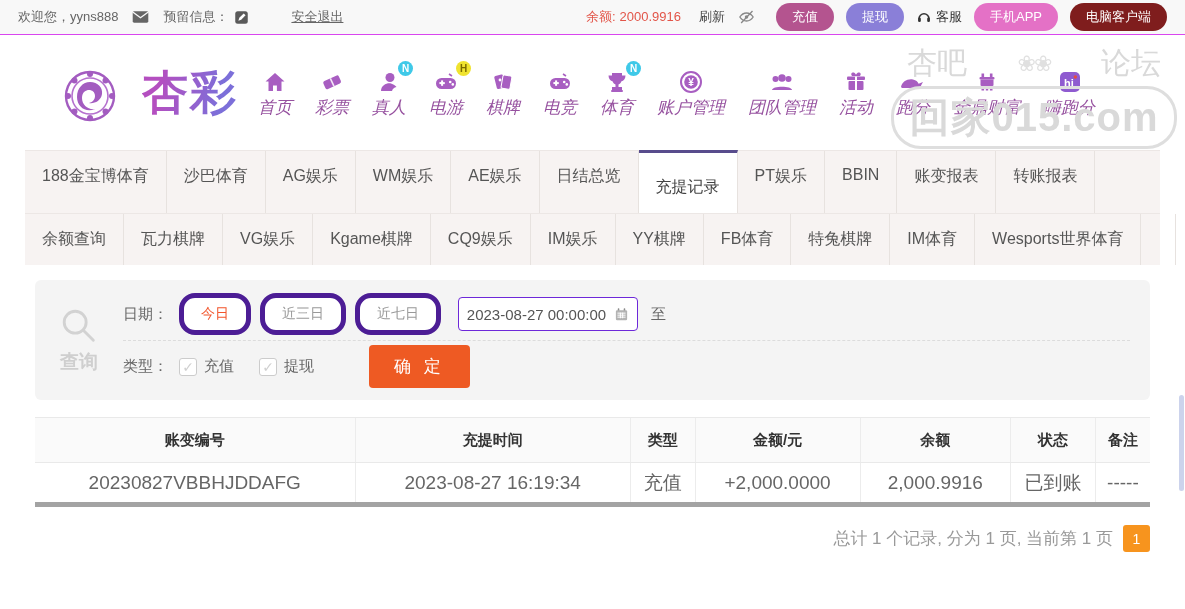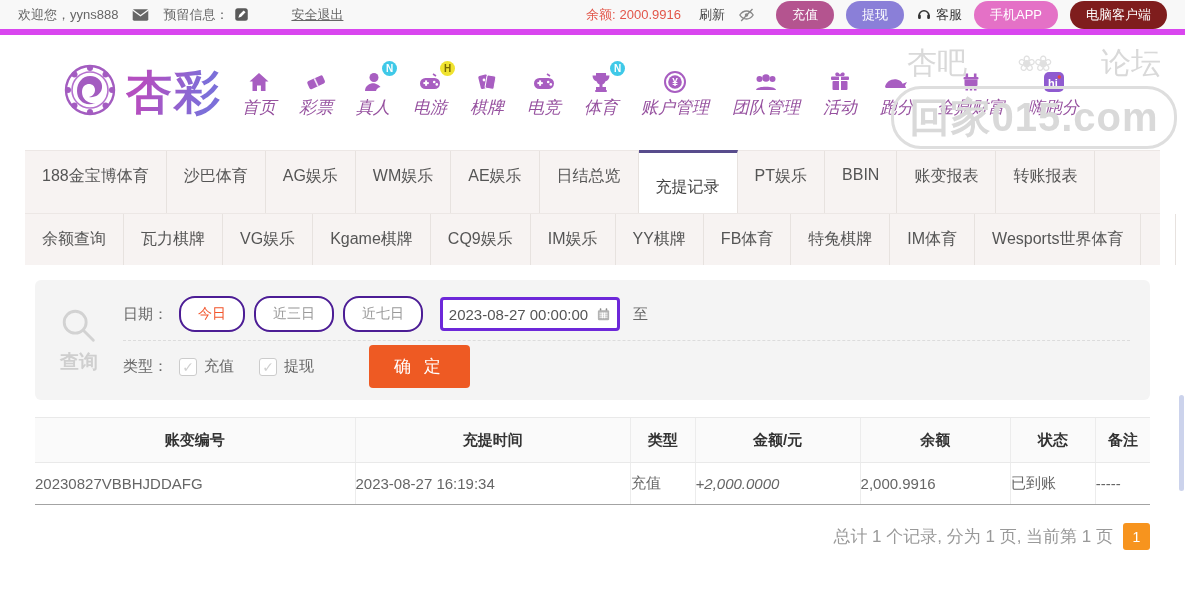--- a/index.html
+++ b/index.html
@@ -1,39 +1,39 @@
 <!DOCTYPE html>
 <html><head>
 <meta charset="utf-8">
 <style>
   * { margin:0; padding:0; box-sizing:border-box; }
   html,body { width:1185px; height:609px; overflow:hidden; background:#fff;
     font-family:"Liberation Sans","DejaVu Sans",sans-serif; }
 
   
-  .topbar { height:35px; background:#f8f8f8; border-bottom:6px solid #d946ef;
+  .topbar { height:35px; background:#f8f8f8; border-bottom:1px solid #d946ef;
     display:flex; align-items:center; padding:0 18px; font-size:13px; color:#666; }
   .topbar .left { display:flex; align-items:center; gap:14px; }
   .topbar .right { margin-left:auto; display:flex; align-items:center; gap:12px; }
   .welcome { color:#666; }
   .logout { color:#666; text-decoration:underline; cursor:pointer; }
   .balance { color:#e25549; }
   .balance b { font-weight:normal; margin-left:4px; }
   .refresh { color:#444; cursor:pointer; }
   .pillbtn { border:none; color:#fff; font-size:13px; padding:5px 16px; border-radius:14px; cursor:pointer; font-family:inherit; }
   .btn-deposit { background:#b4548f; }
   .btn-withdraw { background:#8a7fd8; }
   .btn-app { background:#e471c6; }
   .btn-pc { background:#7f1d1d; }
   .service { display:flex; align-items:center; gap:4px; color:#333; cursor:pointer; }
   .ico { display:inline-flex; align-items:center; justify-content:center; }
 
   
   .header { position:relative; height:115px; display:flex; align-items:center; padding-left:62px; background:#fff; }
-  .logo { display:flex; align-items:flex-start; gap:8px; cursor:pointer; }
+  .logo { display:flex; align-items:flex-end; gap:24px; cursor:pointer; }
   .logo-text { font-size:46px; font-weight:bold;
     background:linear-gradient(100deg,#b44fc0 20%,#7c6fd9 80%);
     -webkit-background-clip:text; background-clip:text; color:transparent; letter-spacing:2px; }
   .nav { display:flex; align-items:flex-end; gap:23px; margin-left:20px; }
   .nav-item { display:flex; flex-direction:column; align-items:center; gap:2px; cursor:pointer; }
   .nav-ico { position:relative; height:27px; display:flex; align-items:flex-end; }
   .nav-ico svg { fill:#a85ec1; }
   .nav-label { font-size:17px; color:#96519f; white-space:nowrap;font-style:italic; }
   .badge { position:absolute; top:-6px; right:-12px; width:15px; height:15px; border-radius:50%;
     font-size:10px; font-weight:bold; display:flex; align-items:center; justify-content:center; }
@@ -57,41 +57,41 @@
   .tab-filler { flex:1; }
 
   
   .panel { margin:15px 35px 0; background:#f4f4f4; border-radius:6px; display:flex; padding:8px 0; }
   .panel-left { width:88px; display:flex; flex-direction:column; align-items:center; justify-content:center; gap:2px; cursor:pointer; }
   .query-label { font-size:19px; color:#cfcfcf; font-weight:bold; }
   .panel-body { flex:1; padding-right:20px; }
   .frow { display:flex; align-items:center; height:52px; gap:9px; }
   .frow + .frow { border-top:1px dashed #dcdcdc; }
   .flabel { font-size:15px; color:#666; margin-right:2px; }
-  .range-pill { background:#fff; border:2px solid #4c1d95; border-radius:16px; padding:7px 17px;
+  .range-pill { background:#fff; border:5px solid #4c1d95; border-radius:16px; padding:7px 17px;
     font-size:14px; color:#999; cursor:pointer; font-family:inherit; }
   .range-pill.active { color:#f2552b; }
-  .date-input { background:#fff; border:3px solid #6d28d9; border-radius:4px; height:34px; width:180px;
+  .date-input { background:#fff; border:1px solid #6d28d9; border-radius:4px; height:34px; width:180px;
     display:flex; align-items:center; justify-content:center; gap:8px; font-size:15px; color:#555;
     cursor:pointer; margin-left:8px; }
   .to-label { font-size:15px; color:#666; margin:0 4px; }
   .checkline { display:flex; align-items:center; gap:7px; margin-right:16px; cursor:pointer; }
   .checkbox { width:18px; height:18px; background:#fff; border:1px solid #ccc; border-radius:3px;
     display:flex; align-items:center; justify-content:center; color:#d0d0d0; font-size:14px; }
   .check-label { font-size:15px; color:#666; }
   .submit-btn { background:#ee5a23; color:#fff; border:none; border-radius:4px; padding:10px 25px;
     font-size:17px; letter-spacing:4px; cursor:pointer; margin-left:30px; font-family:inherit; }
 
   
   .records { margin:17px 35px 0; width:1115px; border-collapse:collapse; table-layout:fixed; }
   .records th { background:#fafafa; height:45px; font-size:15px; color:#333; font-weight:bold;
     border-top:1px solid #e9e9e9; border-bottom:1px solid #e9e9e9; }
-  .records td { height:42px; font-size:15px; color:#666; border-bottom:1px solid #a3a3a3; }
+  .records td { height:42px; font-size:19px; color:#666; text-align:center; border-bottom:5px solid #a3a3a3; }
   .records th + th, .records td + td { border-left:1px solid #ececec; }
-  .amount-pos { color:#e02020;font-style:italic; }
+  .amount-pos { color:#e02020; }
   .status-ok { color:#2faa4a; }
 
   
   .pager { margin:18px 35px 0; display:flex; justify-content:flex-end; align-items:center; gap:10px; }
   .pager-summary { font-size:17px; color:#999; }
   .page-btn { width:27px; height:27px; background:#f7941e; color:#fff; border:none; border-radius:3px;
     font-size:14px; cursor:pointer; font-family:inherit; }
 
   .scroll-thumb { position:absolute; right:1px; top:395px; width:5px; height:96px;
     background:#ccd3ec; border-radius:3px; }

